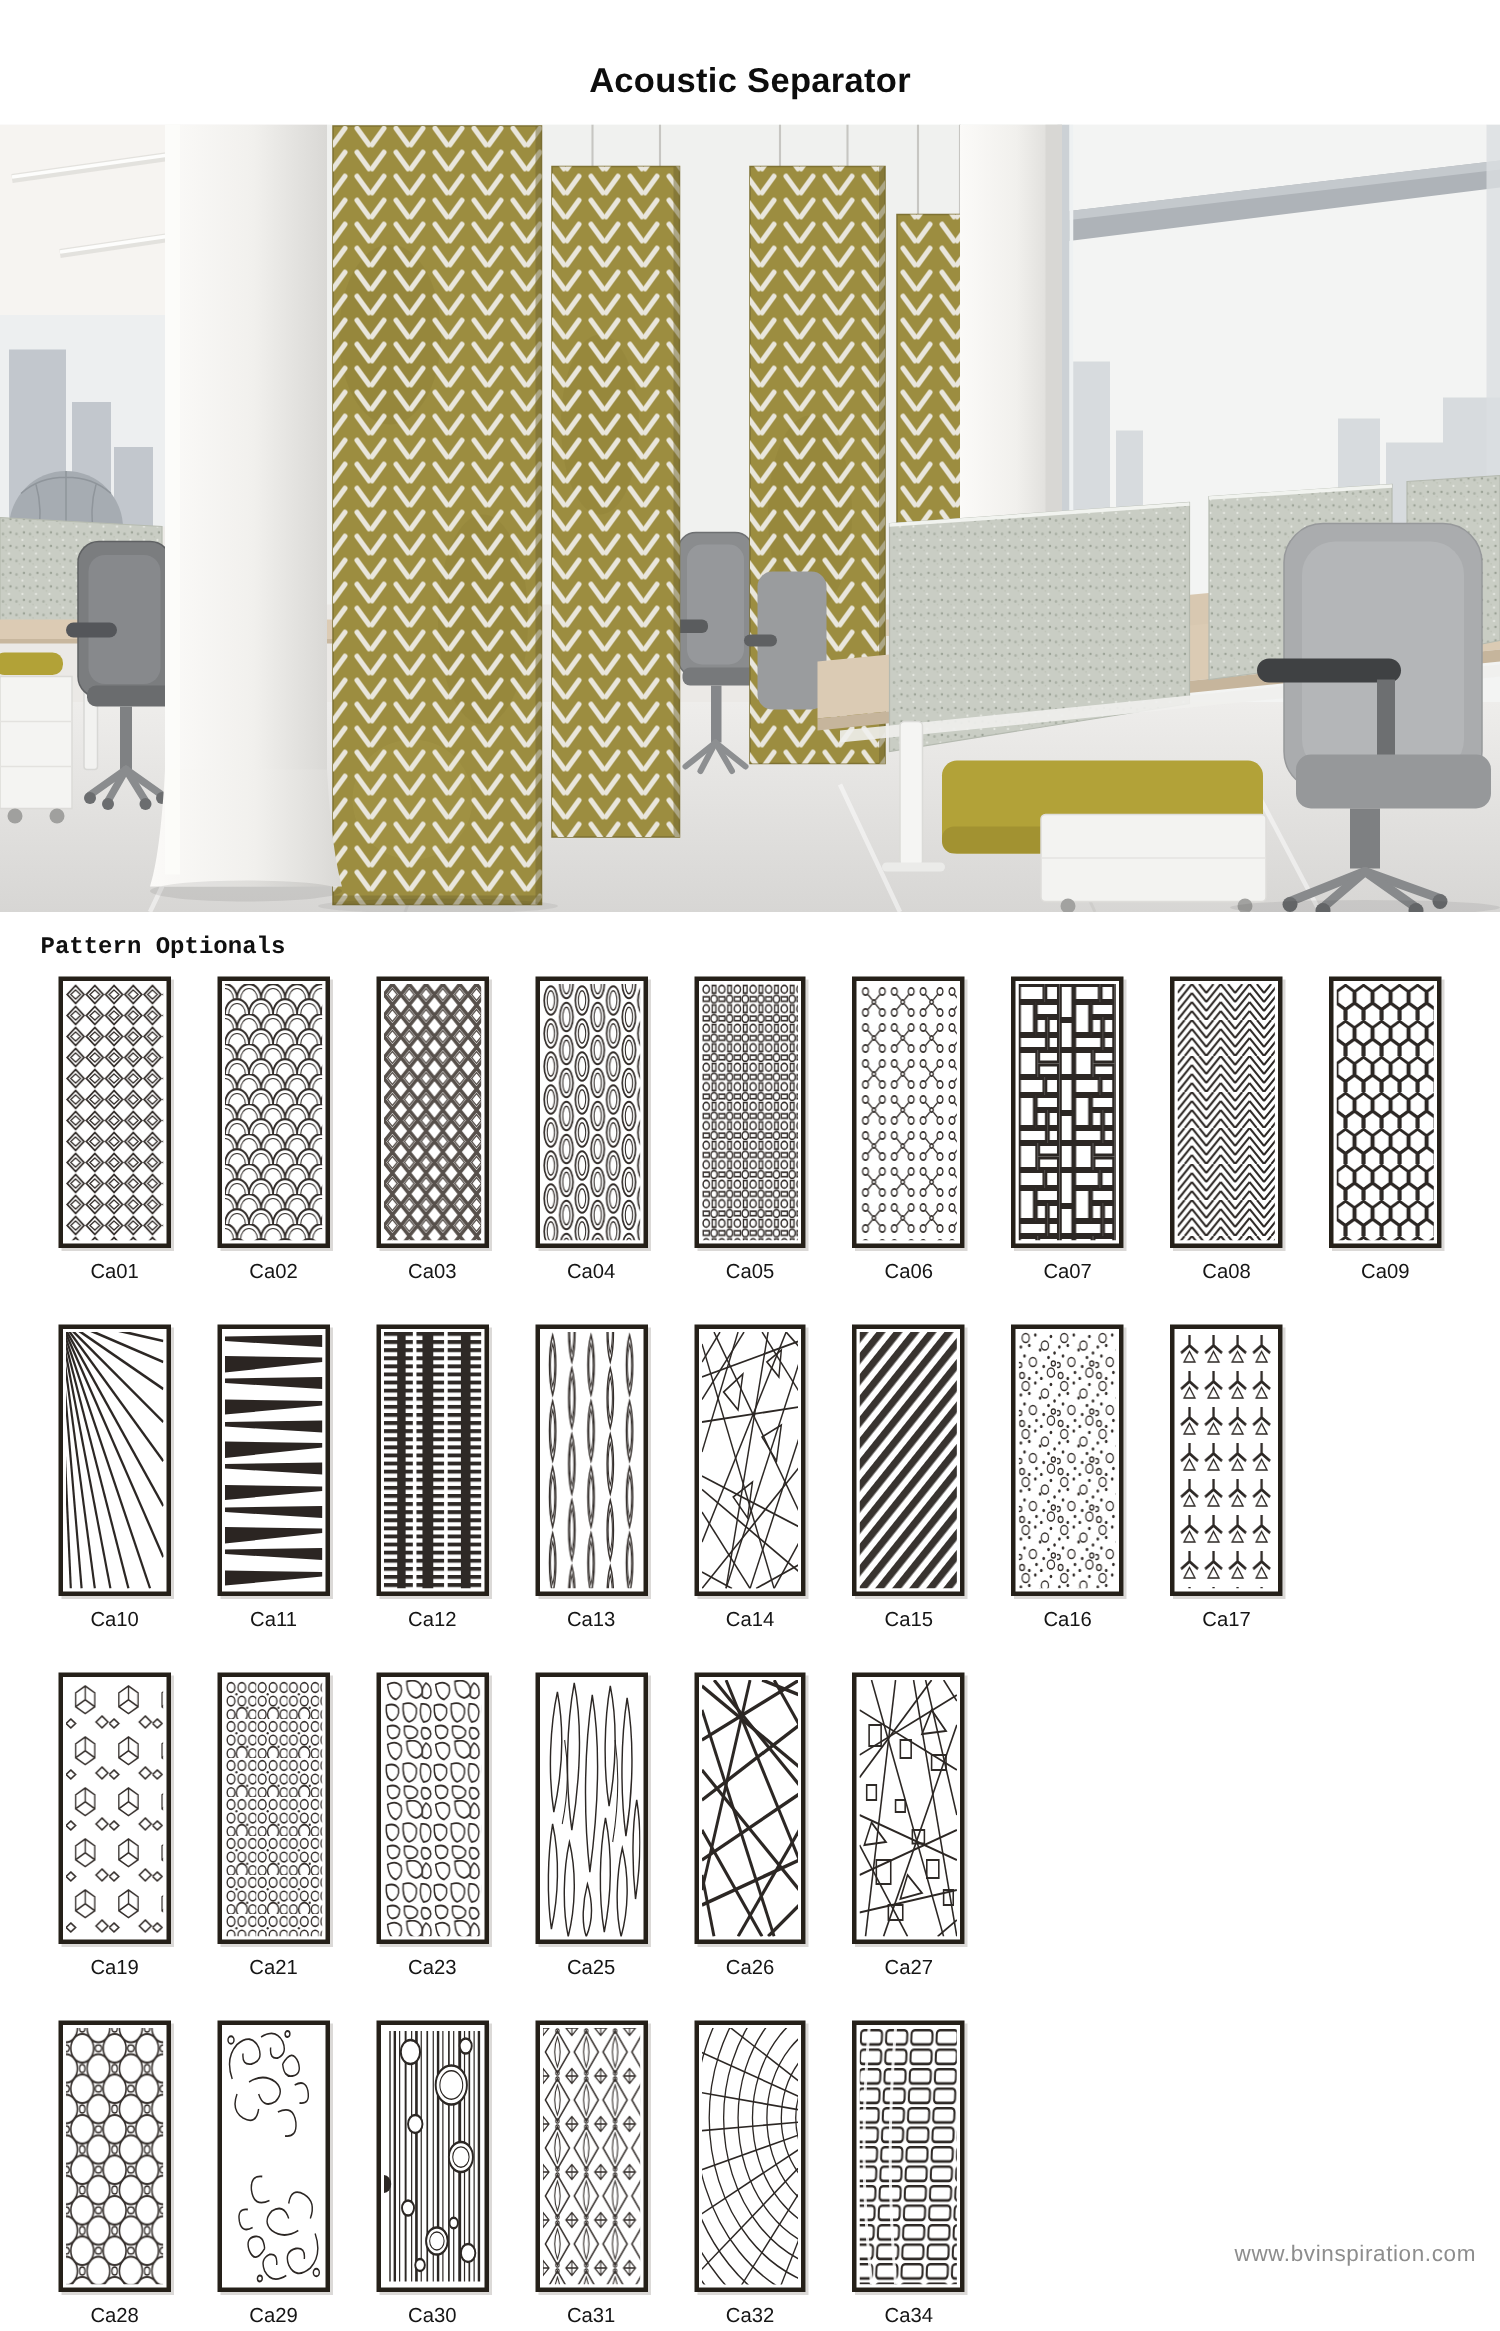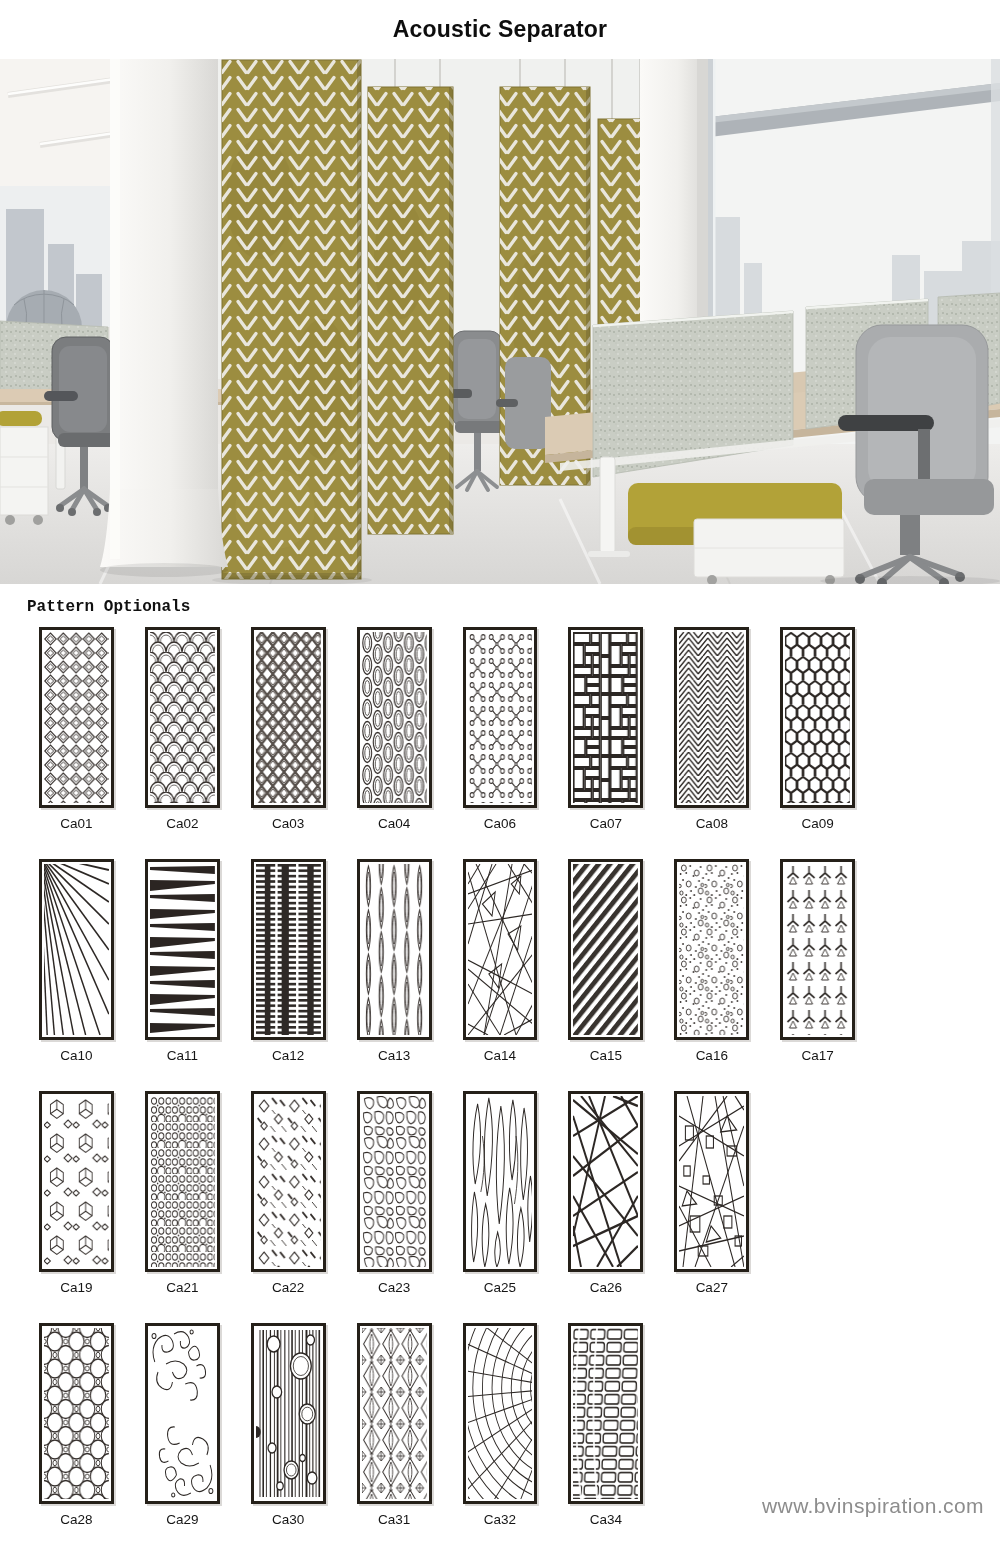--- a/index.html
+++ b/index.html
@@ -1,28 +1,28 @@
 <!DOCTYPE html>
 <html><head>
 <meta charset="utf-8">
 <style>
   html,body{margin:0;padding:0;background:#ffffff;}
   .page{position:relative;width:1000px;height:1554px;background:#fff;overflow:hidden;
         font-family:"Liberation Sans",sans-serif;color:#111;}
-  .title{margin:0;padding:16px 0 0;text-align:center;font-size:23px;font-weight:600;
+  .title{margin:0;padding:40px 0 0;text-align:center;font-size:23px;font-weight:600;
          letter-spacing:.2px;color:#0d0d0d;}
   .hero{display:block;width:1000px;height:525px;margin-top:16px;}
   .subhead{margin:14px 0 11px 27px;font-size:16px;font-weight:600;color:#101010;font-family:Liberation Mono, monospace;}
   .prow{display:grid;grid-template-columns:repeat(9,1fr);column-gap:31px;margin:0 39px 28px;}
   figure.swf{margin:0;}
   .sw{height:181px;border:3px solid #252019;padding:2px;background:#fff;box-sizing:border-box;
       box-shadow:2px 2px 0 rgba(125,120,112,.28);}
   .sw svg{display:block;width:100%;height:100%;}
   figcaption{text-align:center;font-size:13.5px;margin-top:8px;color:#151515;}
-  .footer{position:absolute;top:1494px;right:16px;font-size:21px;color:#8d8d8d;letter-spacing:.4px;}
+  .footer{position:absolute;top:1494px;right:16px;font-size:15px;color:#8d8d8d;letter-spacing:.4px;}
   .defs{position:absolute;width:0;height:0;}
 </style>
 </head>
 <body>
 
 <svg class="defs" aria-hidden="true">
 <defs>
   <pattern id="p01" width="16" height="14" patternUnits="userSpaceOnUse">
     <path d="M8,1 L15,7 L8,13 L1,7 Z" fill="none" stroke="#332d2a" stroke-width="1.3"></path>
     <path d="M8,4 L12,7 L8,10 L4,7 Z" fill="none" stroke="#332d2a" stroke-width="1"></path>
@@ -512,20 +512,28 @@
         </div>
       <figcaption>Ca03</figcaption>
     </figure>
     <figure class="swf">
       <div class="sw">
           <svg viewBox="0 0 81 171" preserveAspectRatio="none">
             <rect width="81" height="171" fill="url(#p04)"></rect>
           </svg>
         </div>
       <figcaption>Ca04</figcaption>
+    </figure>
+    <figure class="swf">
+      <div class="sw">
+          <svg viewBox="0 0 81 171" preserveAspectRatio="none">
+            <rect width="81" height="171" fill="url(#p05)"></rect>
+          </svg>
+        </div>
+      <figcaption>Ca05</figcaption>
     </figure>
     <figure class="swf">
       <div class="sw">
           <svg viewBox="0 0 81 171" preserveAspectRatio="none">
             <rect width="81" height="171" fill="url(#p06)"></rect>
           </svg>
         </div>
       <figcaption>Ca06</figcaption>
     </figure>
     <figure class="swf">
@@ -686,28 +694,20 @@
         </div>
       <figcaption>Ca19</figcaption>
     </figure>
     <figure class="swf">
       <div class="sw">
           <svg viewBox="0 0 81 171" preserveAspectRatio="none">
             <rect width="81" height="171" fill="url(#p21)"></rect>
           </svg>
         </div>
       <figcaption>Ca21</figcaption>
-    </figure>
-    <figure class="swf">
-      <div class="sw">
-          <svg viewBox="0 0 81 171" preserveAspectRatio="none">
-            <rect width="81" height="171" fill="url(#p22)"></rect>
-          </svg>
-        </div>
-      <figcaption>Ca22</figcaption>
     </figure>
     <figure class="swf">
       <div class="sw">
           <svg viewBox="0 0 81 171" preserveAspectRatio="none">
             <rect width="81" height="171" fill="url(#p23)"></rect>
           </svg>
         </div>
       <figcaption>Ca23</figcaption>
     </figure>
     <figure class="swf">

